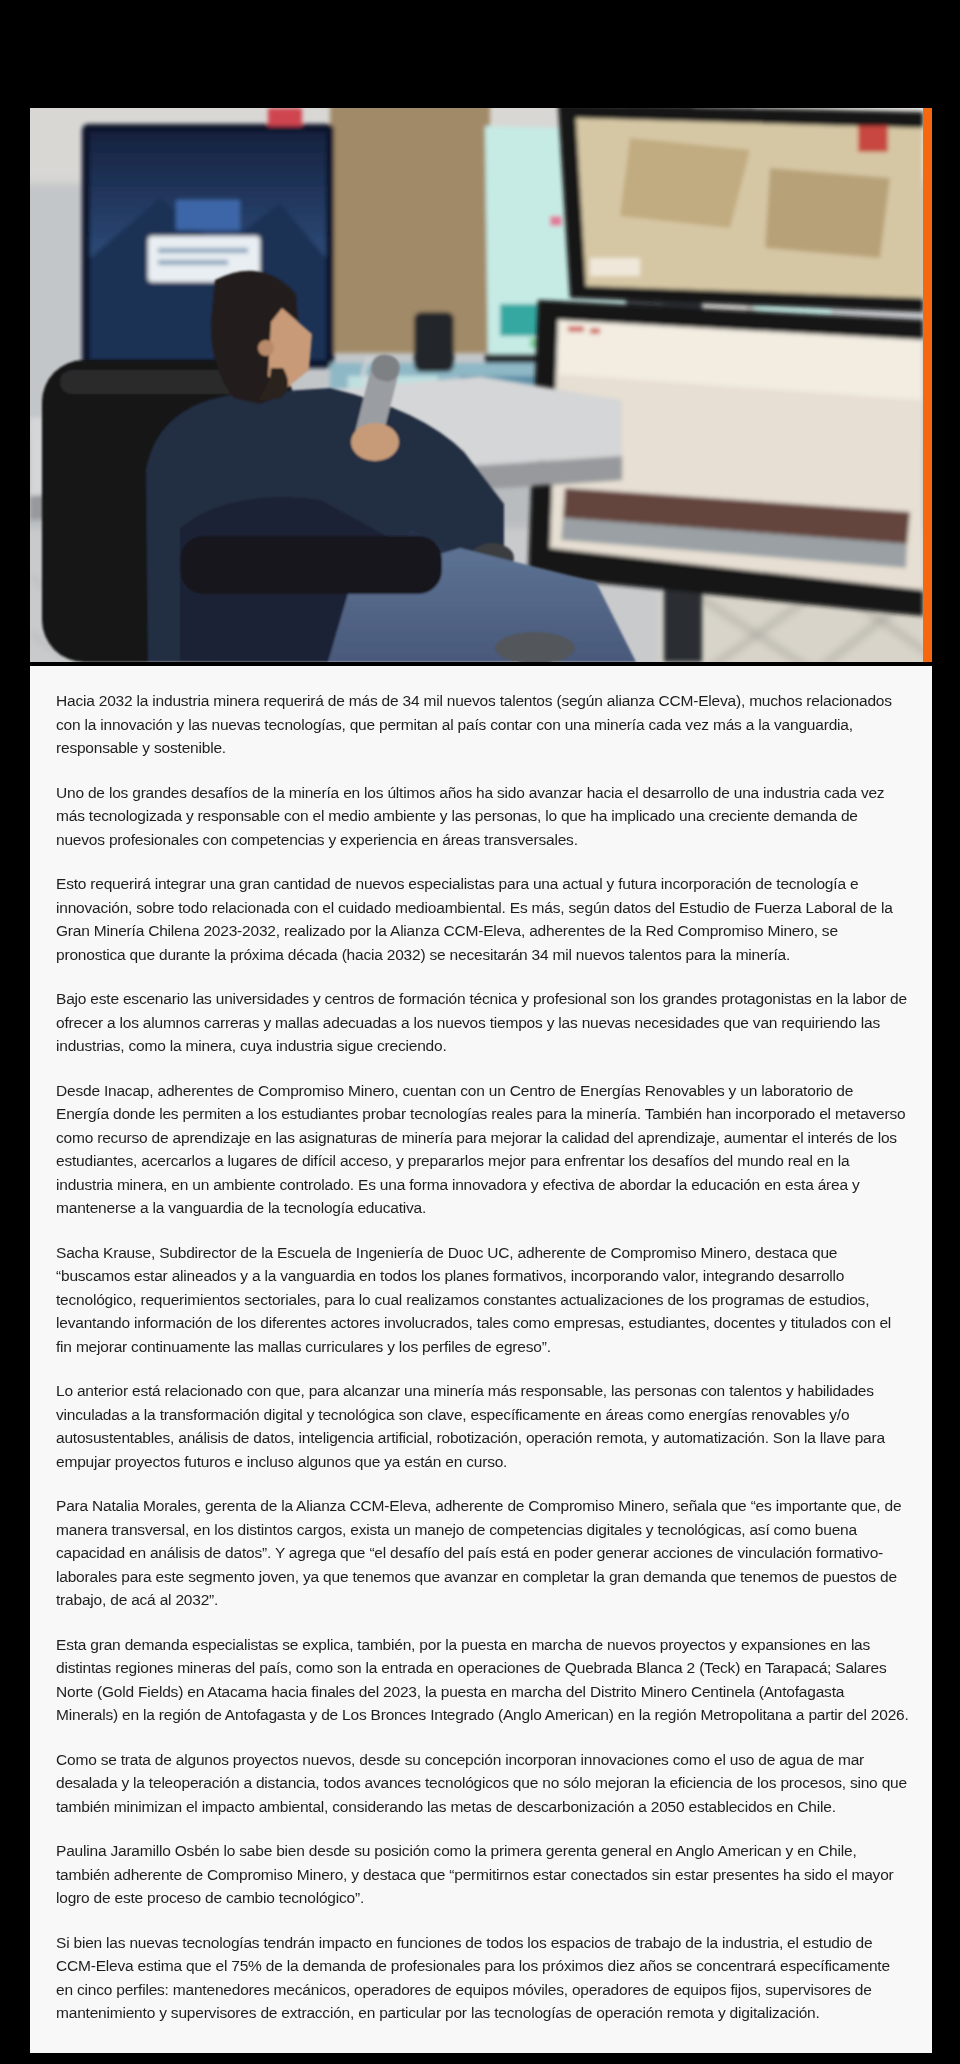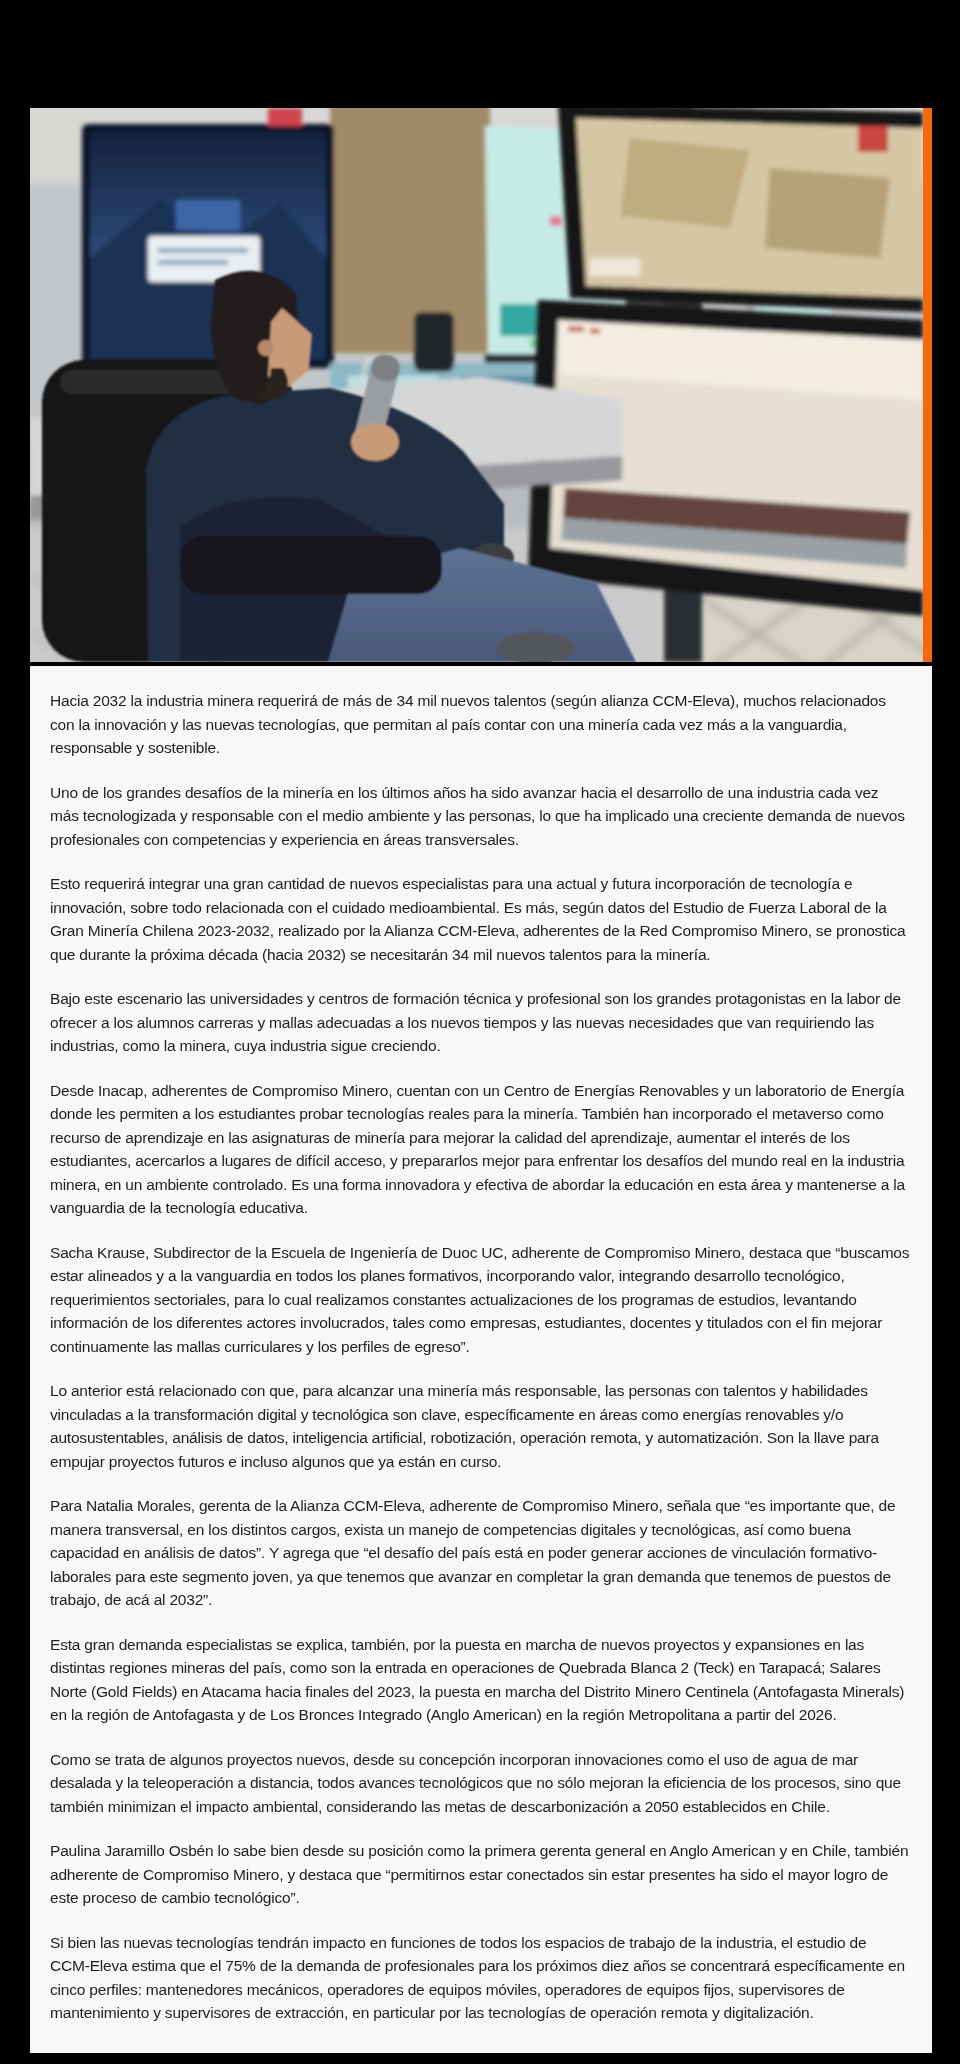--- a/index.html
+++ b/index.html
@@ -13,21 +13,21 @@
   }
   .hero{
     position:absolute;left:30px;top:108px;width:902px;height:554px;
     display:flex;
   }
   .hero svg{width:893px;height:554px;display:block;}
   .accent-bar{width:9px;height:554px;background:#f5680d;}
   .card{
     position:absolute;left:30px;top:666px;width:902px;height:1387px;
     background:#f8f8f8;box-sizing:border-box;
-    padding:23px 22px 0 20px;overflow:hidden;
+    padding:23px 22px 0 26px;overflow:hidden;
   }
   .card p{
     margin:0 0 21px 0;
     font-size:15.5px;line-height:23.5px;letter-spacing:-0.2px;
     color:#1e1e1e;
   }
 </style>
 </head>
 <body>
 

